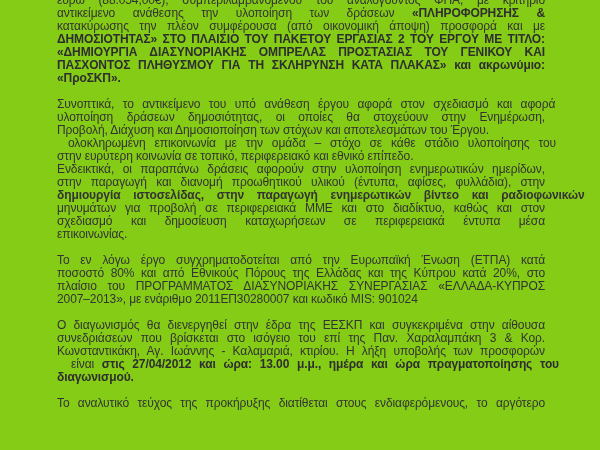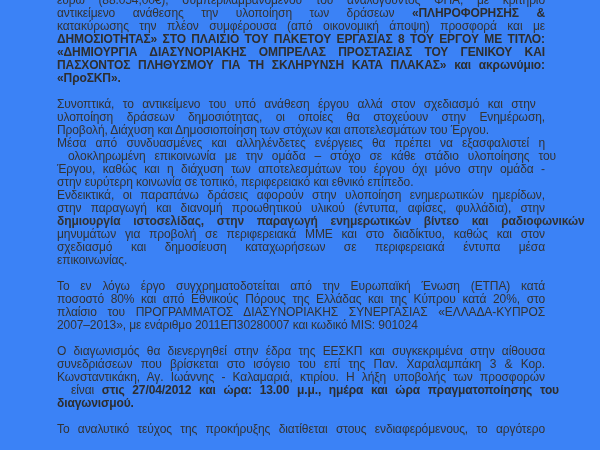--- a/index.html
+++ b/index.html
@@ -7,21 +7,21 @@
     padding: 0;
     width: 600px;
     height: 450px;
     overflow: hidden;
     background: #ffffff;
   }
   .viewport {
     position: relative;
     width: 600px;
     height: 450px;
-    background: #3b82f6;
+    background: #84cc16;
     overflow: hidden;
   }
   .page {
     position: absolute;
     left: 57px;
     top: -6px;
     width: 488px;
     font-family: "Liberation Sans", "DejaVu Sans", sans-serif;
     font-size: 12px;
     line-height: 13px;
@@ -38,31 +38,29 @@
   .gap { height: 13px; }
 </style>
 </head>
 <body>
 
 <div class="viewport">
   <div class="page" id="page" style="color: rgb(51, 51, 51);">
       <div class="line"><span class="seg-wrap" style="word-spacing: 10.4754px;"><span>ευρώ (88.054,00€), συμπεριλαμβανομένου του αναλογούντος ΦΠΑ, με κριτήριο</span></span></div>
       <div class="line"><span class="seg-wrap" style="word-spacing: 14.2634px;"><span>αντικείμενο ανάθεσης την υλοποίηση των δράσεων </span><span class="b">«ΠΛΗΡΟΦΟΡΗΣΗΣ &amp;</span></span></div>
       <div class="line"><span class="seg-wrap" style="word-spacing: 7.25347px;"><span>κατακύρωσης την πλέον συμφέρουσα (από οικονομική άποψη) προσφορά και με</span></span></div>
-      <div class="line"><span class="seg-wrap" style="word-spacing: 2.14531px;"><span class="b">ΔΗΜΟΣΙΟΤΗΤΑΣ» ΣΤΟ ΠΛΑΙΣΙΟ ΤΟΥ ΠΑΚΕΤΟΥ ΕΡΓΑΣΙΑΣ 8 ΤΟΥ ΕΡΓΟΥ ΜΕ ΤΙΤΛΟ:</span></span></div>
+      <div class="line"><span class="seg-wrap" style="word-spacing: 2.14531px;"><span class="b">ΔΗΜΟΣΙΟΤΗΤΑΣ» ΣΤΟ ΠΛΑΙΣΙΟ ΤΟΥ ΠΑΚΕΤΟΥ ΕΡΓΑΣΙΑΣ 2 ΤΟΥ ΕΡΓΟΥ ΜΕ ΤΙΤΛΟ:</span></span></div>
       <div class="line"><span class="seg-wrap" style="word-spacing: 9.15625px;"><span class="b">«ΔΗΜΙΟΥΡΓΙΑ ΔΙΑΣΥΝΟΡΙΑΚΗΣ ΟΜΠΡΕΛΑΣ ΠΡΟΣΤΑΣΙΑΣ ΤΟΥ ΓΕΝΙΚΟΥ ΚΑΙ</span></span></div>
       <div class="line"><span class="seg-wrap" style="word-spacing: 4.55273px;"><span class="b">ΠΑΣΧΟΝΤΟΣ ΠΛΗΘΥΣΜΟΥ ΓΙΑ ΤΗ ΣΚΛΗΡΥΝΣΗ ΚΑΤΑ ΠΛΑΚΑΣ» και ακρωνύμιο:</span></span></div>
       <div class="line"><span class="seg-wrap"><span class="b">«ΠροΣΚΠ».</span></span></div>
       <div class="gap"></div>
-      <div class="line"><span class="seg-wrap" style="word-spacing: 5.18608px;"><span>Συνοπτικά, το αντικείμενο του υπό ανάθεση έργου αλλά στον σχεδιασμό και στην</span></span></div>
+      <div class="line"><span class="seg-wrap" style="word-spacing: 5.18608px;"><span>Συνοπτικά, το αντικείμενο του υπό ανάθεση έργου αφορά στον σχεδιασμό και αφορά</span></span></div>
       <div class="line"><span class="seg-wrap" style="word-spacing: 10.2402px;"><span>υλοποίηση δράσεων δημοσιότητας, οι οποίες θα στοχεύουν στην Ενημέρωση,</span></span></div>
       <div class="line"><span class="seg-wrap"><span>Προβολή, Διάχυση και Δημοσιοποίηση των στόχων και αποτελεσμάτων του Έργου.</span></span></div>
-      <div class="line"><span class="seg-wrap" style="word-spacing: 6.04688px;"><span>Μέσα από συνδυασμένες και αλληλένδετες ενέργειες θα πρέπει να εξασφαλιστεί η</span></span></div>
       <div class="line"><span class="seg-wrap" style="word-spacing: 5.70739px; margin-left: 11px;"><span>ολοκληρωμένη επικοινωνία με την ομάδα – στόχο σε κάθε στάδιο υλοποίησης του</span></span></div>
-      <div class="line"><span class="seg-wrap" style="word-spacing: 4.27644px;"><span>Έργου, καθώς και η διάχυση των αποτελεσμάτων του έργου όχι μόνο στην ομάδα -</span></span></div>
       <div class="line"><span class="seg-wrap"><span>στην ευρύτερη κοινωνία σε τοπικό, περιφερειακό και εθνικό επίπεδο.</span></span></div>
       <div class="line"><span class="seg-wrap" style="word-spacing: 5.30664px;"><span>Ενδεικτικά, οι παραπάνω δράσεις αφορούν στην υλοποίηση ενημερωτικών ημερίδων,</span></span></div>
       <div class="line"><span class="seg-wrap" style="word-spacing: 6.09722px;"><span>στην παραγωγή και διανομή προωθητικού υλικού (έντυπα, αφίσες, φυλλάδια), στην</span></span></div>
       <div class="line"><span class="seg-wrap" style="word-spacing: 9.53571px; font-weight: bold;"><span>δημιουργία ιστοσελίδας, στην παραγωγή ενημερωτικών βίντεο και ραδιοφωνικών</span></span></div>
       <div class="line"><span class="seg-wrap" style="word-spacing: 5.64773px;"><span>μηνυμάτων για προβολή σε περιφερειακά ΜΜΕ και στο διαδίκτυο, καθώς και στον</span></span></div>
       <div class="line"><span class="seg-wrap" style="word-spacing: 15.3147px;"><span>σχεδιασμό και δημοσίευση καταχωρήσεων σε περιφερειακά έντυπα μέσα</span></span></div>
       <div class="line"><span class="seg-wrap"><span>επικοινωνίας.</span></span></div>
       <div class="gap"></div>
       <div class="line"><span class="seg-wrap" style="word-spacing: 7.64844px;"><span>Το εν λόγω έργο συγχρηματοδοτείται από την Ευρωπαϊκή Ένωση (ΕΤΠΑ) κατά</span></span></div>
       <div class="line"><span class="seg-wrap" style="word-spacing: 3.42909px;"><span>ποσοστό 80% και από Εθνικούς Πόρους της Ελλάδας και της Κύπρου κατά 20%, στο</span></span></div>

